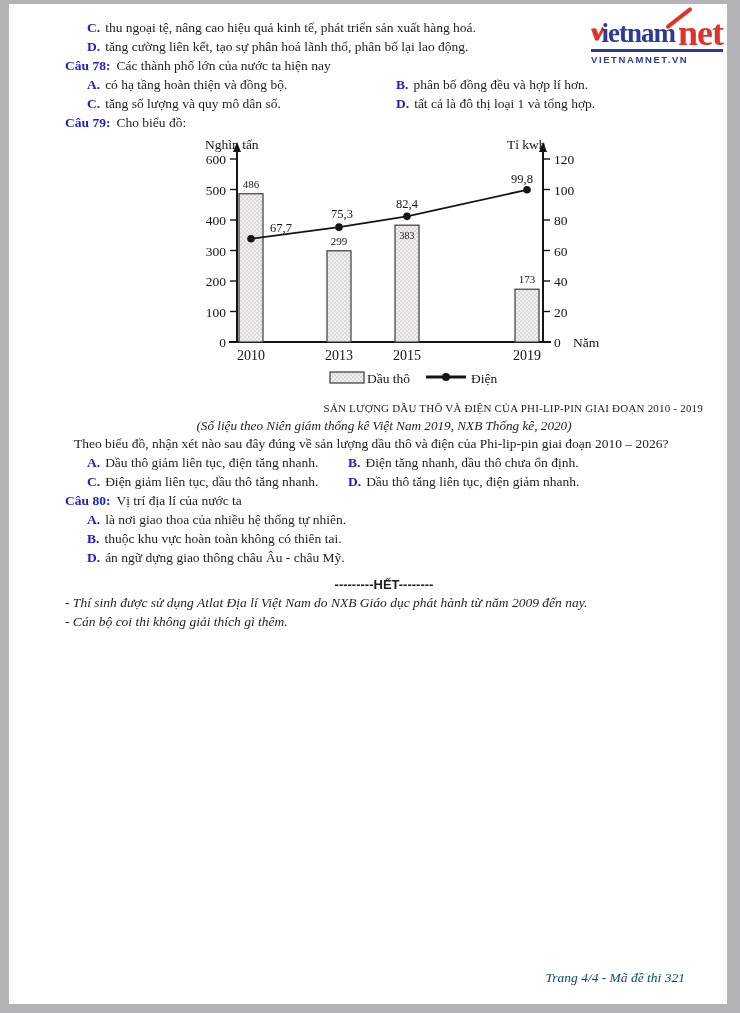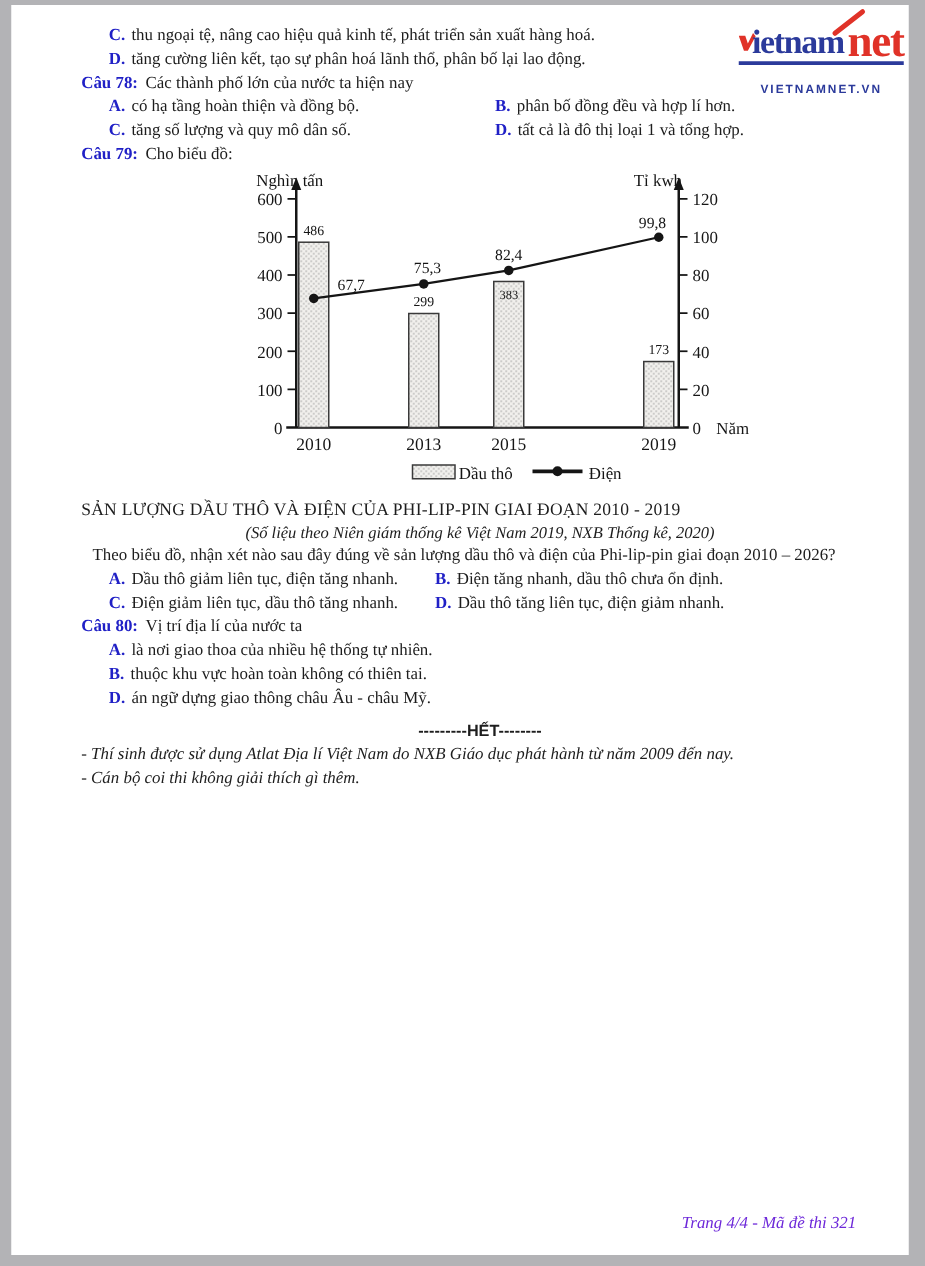--- a/index.html
+++ b/index.html
@@ -21,45 +21,45 @@
   .opt{padding-left:22px;}
   .L{font-weight:bold;color:#2020c6;margin-right:5px;}
   .qnum{font-weight:bold;color:#2020c6;margin-right:6px;}
   .optrow{display:flex;padding-left:22px;}
   .cell{white-space:nowrap;}
   .c1w78{width:309px;flex:none;}
   .c1w79{width:261px;flex:none;}
   .chart-wrap{height:258px;margin-top:6px;position:relative;}
   .chart-wrap svg{display:block;margin-left:105px;}
   svg text{font-family:"Liberation Serif","DejaVu Serif",serif;fill:#151515;}
-  .chart-title{text-align:left;font-size:14px;line-height:17px;margin-top:4px;letter-spacing:.2px;font-family:Liberation Serif, serif;}
+  .chart-title{text-align:right;font-size:11px;line-height:17px;margin-top:4px;letter-spacing:.2px;font-family:Liberation Serif, serif;}
   .chart-subtitle{text-align:center;font-style:italic;font-size:13.2px;line-height:17px;}
   .prompt{padding-left:9px;}
   .het{
     text-align:center;font-weight:bold;margin-top:9px;line-height:17px;
     font-family:"Liberation Sans","DejaVu Sans",sans-serif;font-size:13px;
   }
   .note{font-style:italic;line-height:19px;}
   .note:first-of-type{margin-top:3px;}
   .pfoot{
     position:absolute;top:966px;right:42px;
-    font-style:italic;font-size:13.5px;color:#6d28d9;
+    font-style:italic;font-size:13.5px;color:#0c4a6e;
   }
   
   .logo{position:absolute;top:10px;right:4px;width:132px;}
   .logo-word{display:flex;align-items:flex-end;justify-content:space-between;position:relative;height:34px;}
   .logo-v{margin-right:-3px;margin-bottom:1px;}
   .lw-blue{font-weight:bold;font-size:27px;line-height:30px;letter-spacing:-1px;color:#2b3a9b;}
   .lw-red{font-weight:bold;font-size:36px;line-height:30px;letter-spacing:-1px;color:#e03228;margin-left:3px;}
   .logo-slash{position:absolute;width:32px;height:4px;background:#e03228;border-radius:2px;
     transform:rotate(-38deg);right:28px;top:2px;}
   .logo-rule{height:3px;background:#2b3a9b;margin-top:1px;}
   .logo-domain{
-    text-align:center;color:#2b3a9b;font-weight:bold;font-size:9.5px;letter-spacing:1.6px;
-    font-family:"Liberation Sans","DejaVu Sans",sans-serif;margin-top:14px;
+    text-align:left;color:#2b3a9b;font-weight:bold;font-size:9.5px;letter-spacing:1.6px;
+    font-family:"Liberation Sans","DejaVu Sans",sans-serif;margin-top:2px;
   }
 </style>
 </head>
 <body>
 
 <div class="page">
 
   <div class="logo">
     <div class="logo-word">
       <svg class="logo-v" width="26" height="27" viewBox="0 0 26 27">

